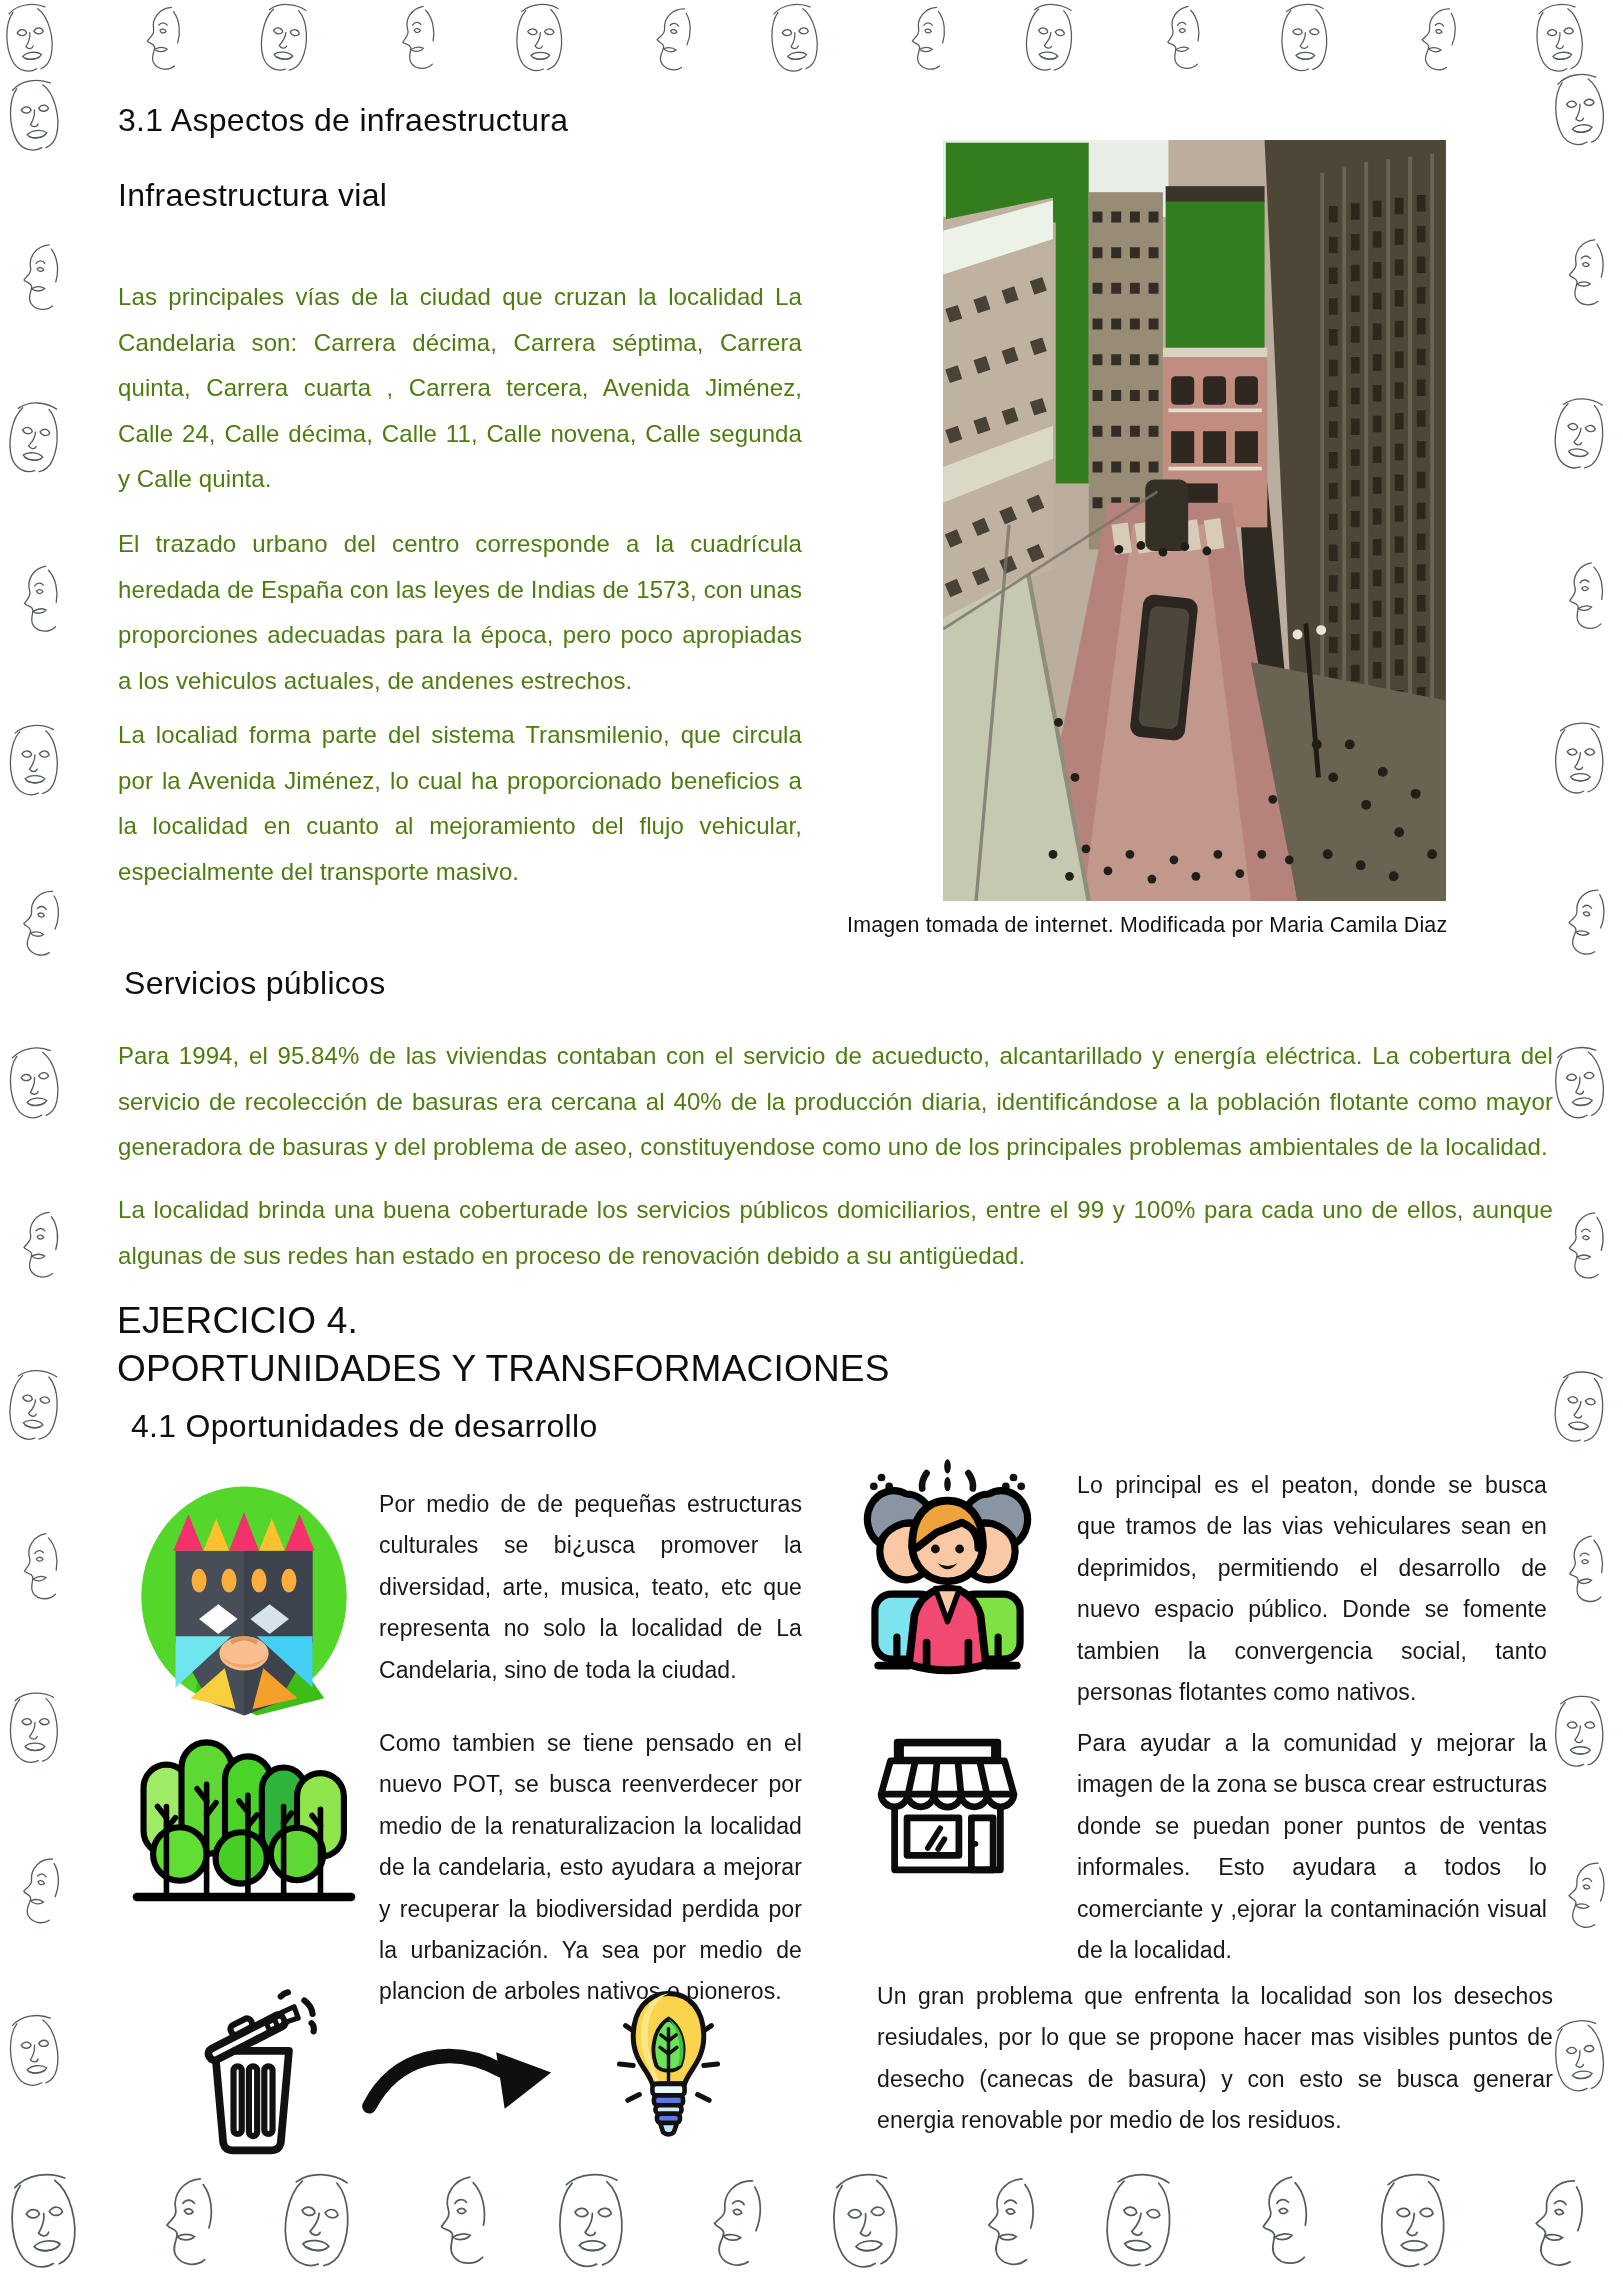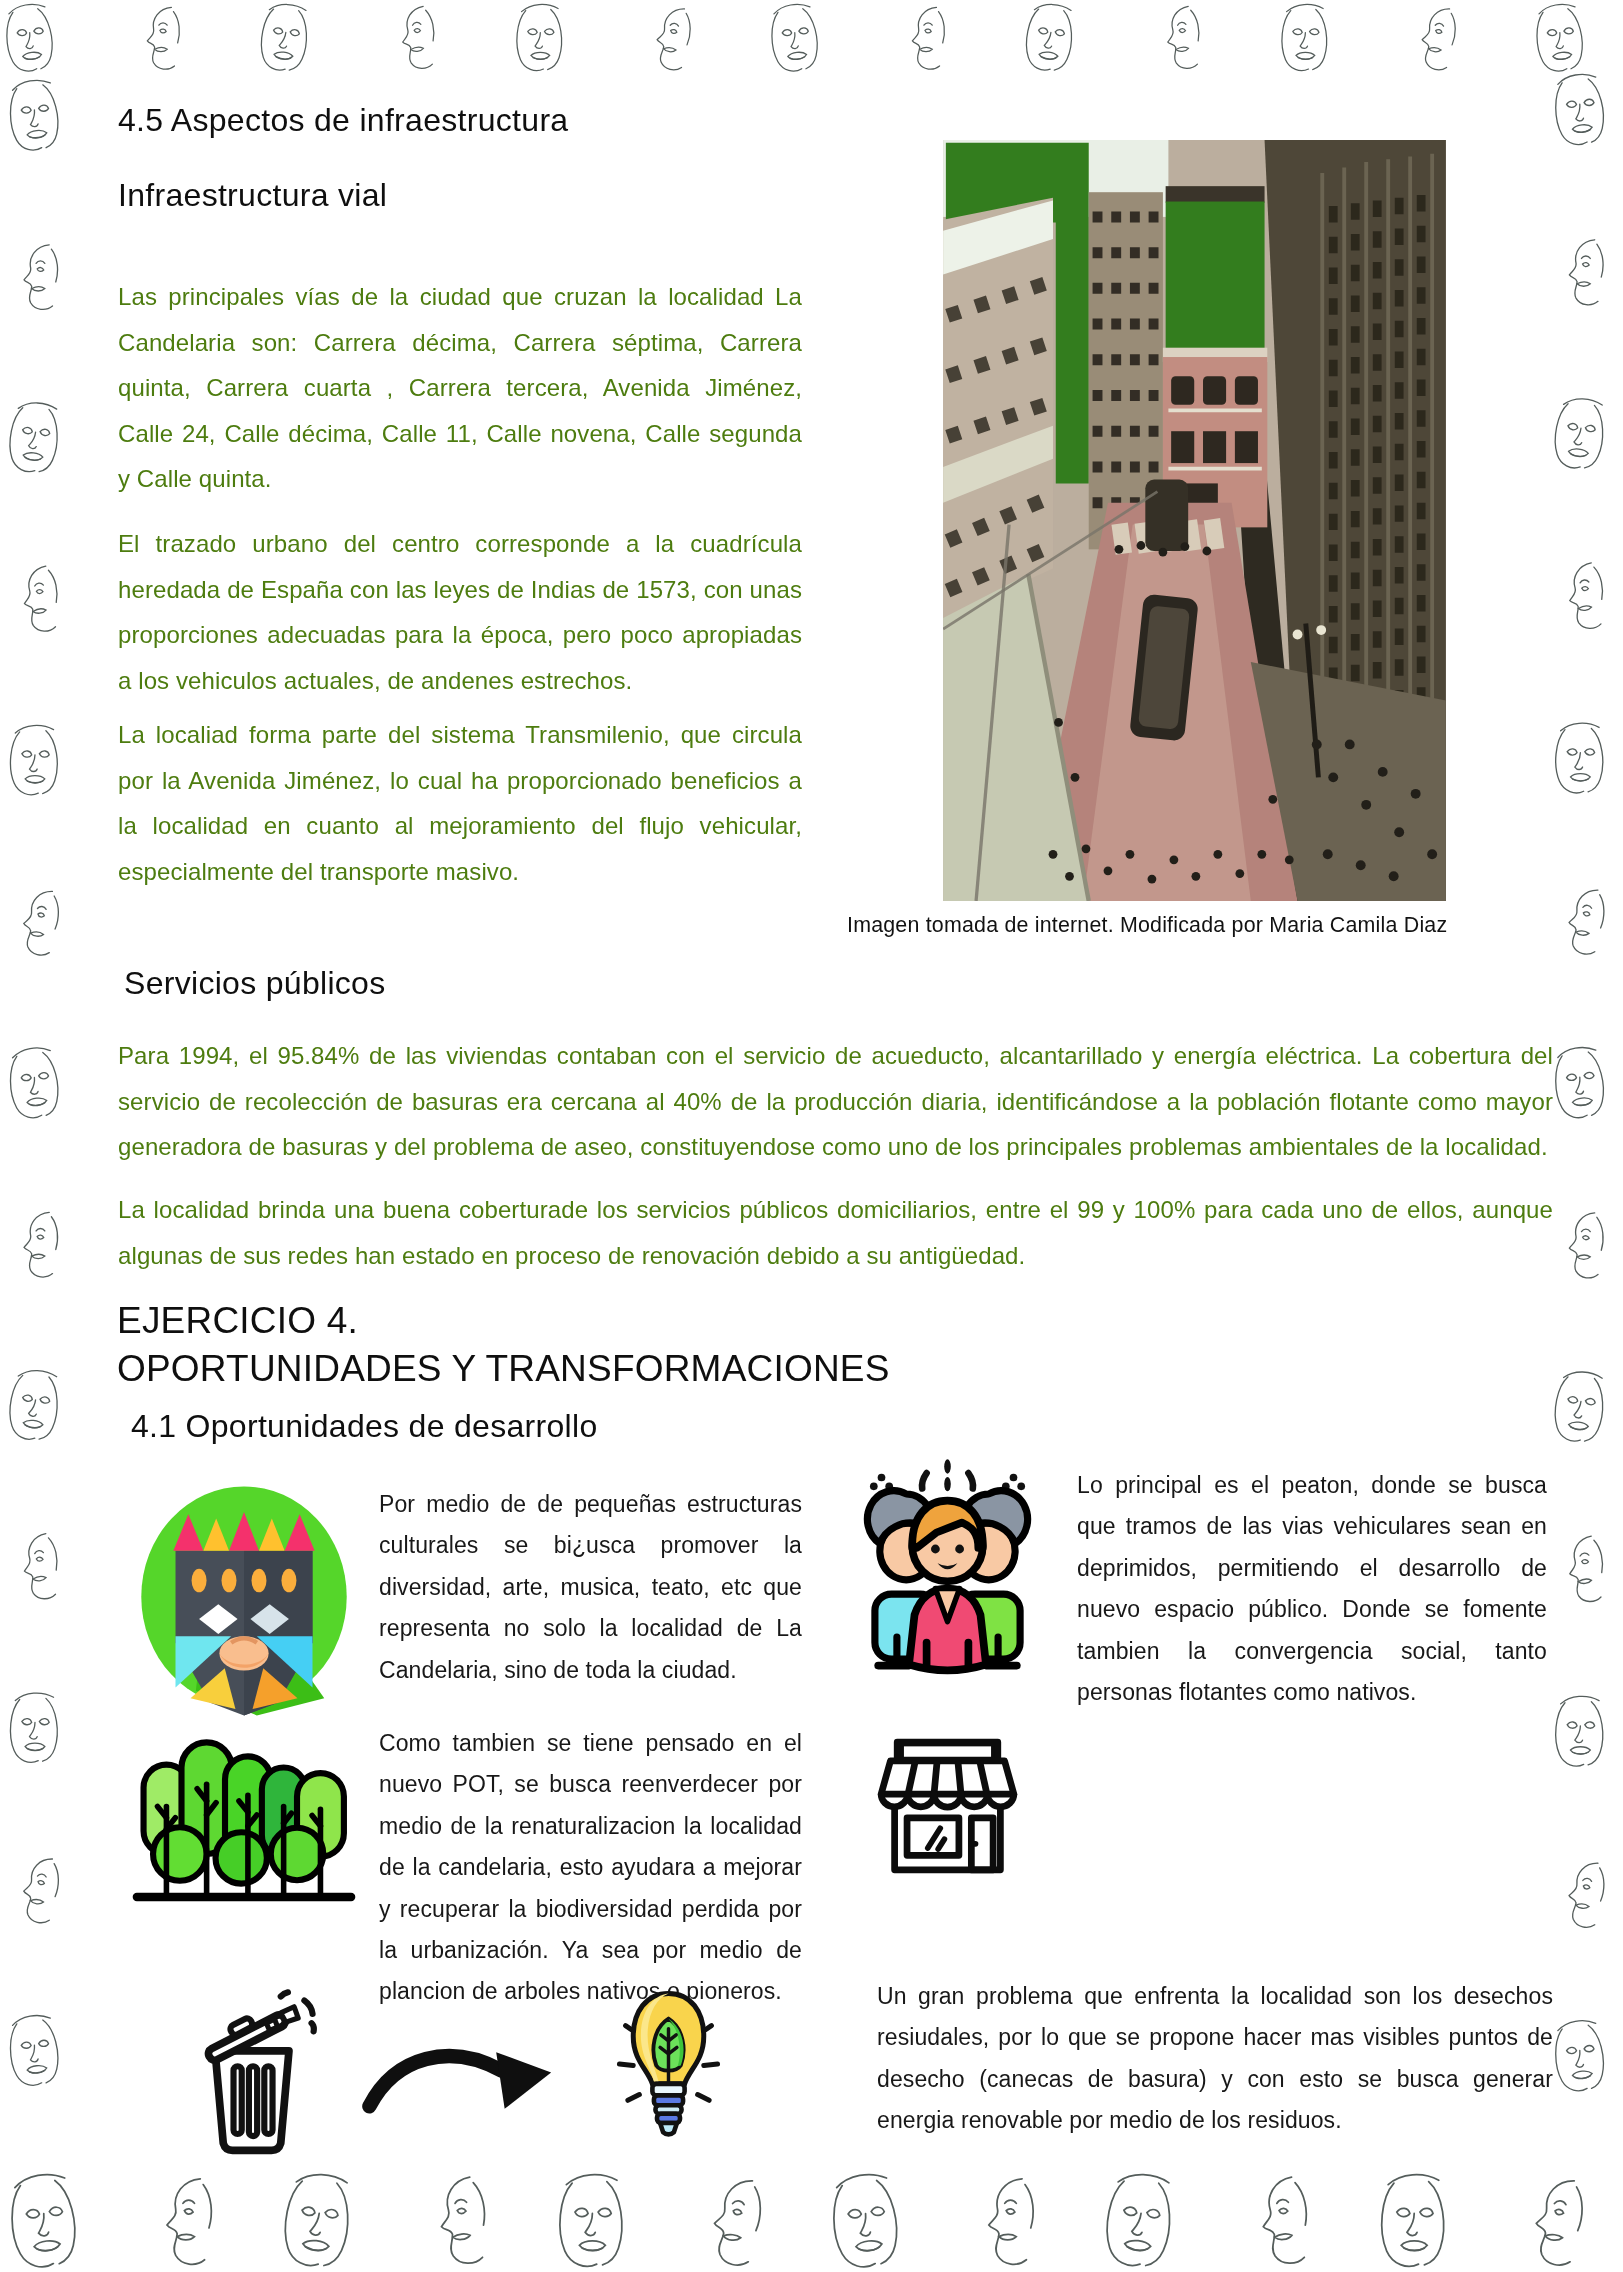--- a/index.html
+++ b/index.html
@@ -94,21 +94,21 @@
       <use href="#faceB" xlink:href="#faceB" transform="translate(6,1475) scale(1) rotate(6 60 70)"></use>
       <use href="#faceA" xlink:href="#faceA" transform="translate(6,1770) scale(1) rotate(-6 60 70)"></use>
       <use href="#faceB" xlink:href="#faceB" transform="translate(6,2065) scale(1) rotate(0 60 70)"></use>
       <use href="#faceA" xlink:href="#faceA" transform="translate(6,2360) scale(1) rotate(6 60 70)"></use>
       <use href="#faceB" xlink:href="#faceB" transform="translate(6,2655) scale(1) rotate(-6 60 70)"></use>
       <use href="#faceA" xlink:href="#faceA" transform="translate(6,2950) scale(1) rotate(0 60 70)"></use>
       <use href="#faceB" xlink:href="#faceB" transform="translate(6,3245) scale(1) rotate(6 60 70)"></use>
       <use href="#faceA" xlink:href="#faceA" transform="translate(6,3540) scale(1) rotate(-6 60 70)"></use>
     </svg>
 
-  <div class="abs h-section" style="left:118px;top:102px">4.5 Aspectos de infraestructura</div>
+  <div class="abs h-section" style="left:118px;top:102px">3.1 Aspectos de infraestructura</div>
   <div class="abs h-section" style="left:118px;top:177px">Infraestructura vial</div>
 
   <div class="abs body-text" style="left:118px;top:274px;width:684px">Las principales vías de la ciudad que cruzan la localidad La Candelaria son: Carrera décima, Carrera séptima, Carrera quinta, Carrera cuarta , Carrera tercera, Avenida Jiménez, Calle 24, Calle décima, Calle 11, Calle novena, Calle segunda y Calle quinta.</div>
   <div class="abs body-text" style="left:118px;top:521px;width:684px">El trazado urbano del centro corresponde a la cuadrícula heredada de España con las leyes de Indias de 1573, con unas proporciones adecuadas para la época, pero poco apropiadas a los vehiculos actuales, de andenes estrechos.</div>
   <div class="abs body-text" style="left:118px;top:712px;width:684px">La localiad forma parte del sistema Transmilenio, que circula por la Avenida Jiménez, lo cual ha proporcionado beneficios a la localidad en cuanto al mejoramiento del flujo vehicular, especialmente del transporte masivo.</div>
 
   <div class="abs" style="left:943px;top:140px;width:503px;height:761px">
     <svg width="503" height="761" viewBox="0 0 915 1385">
       <rect width="915" height="1385" fill="#BBAE9E"></rect>
       <rect x="0" y="0" width="410" height="140" fill="#E9EFE6"></rect>
@@ -370,20 +370,21 @@
         <rect x="72" y="158" width="100" height="72"></rect>
         <rect x="196" y="158" width="42" height="100"></rect>
       </g>
       <g stroke="#0c0c0c" stroke-width="11" stroke-linecap="round">
         <line x1="112" y1="216" x2="136" y2="178"></line>
         <line x1="132" y1="218" x2="144" y2="199"></line>
         <line x1="196" y1="208" x2="204" y2="208"></line>
       </g>
     </svg>
   </div>
+  <div class="abs opp-text" style="left:1077px;top:1723px;width:470px">Para ayudar a la comunidad y mejorar la imagen de la zona se busca crear estructuras donde se puedan poner puntos de ventas informales. Esto ayudara a todos lo comerciante y ,ejorar la contaminación visual de la localidad.</div>
 
   <div class="abs" style="left:175px;top:1987px;width:154px;height:176px">
     <svg width="154" height="176" viewBox="0 0 300 330">
       <g fill="#ffffff" stroke="#111" stroke-width="15" stroke-linejoin="round">
         <path d="M78,118 L222,118 L206,298 Q202,312 188,312 L112,312 Q98,312 94,298 Z"></path>
         <g transform="rotate(-27 140 92)">
           <rect x="58" y="80" width="164" height="24" rx="11"></rect>
           <rect x="118" y="58" width="44" height="20" rx="9" stroke-width="12"></rect>
         </g>
         <polygon points="206,44 232,32 240,54 216,62" stroke-width="10"></polygon>

